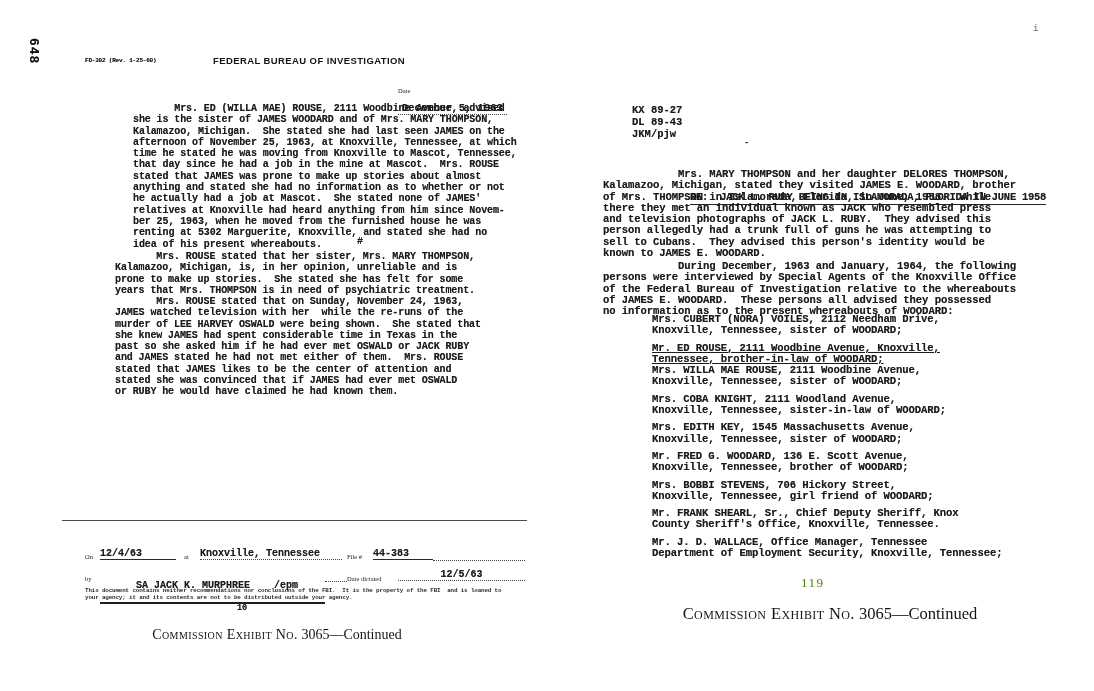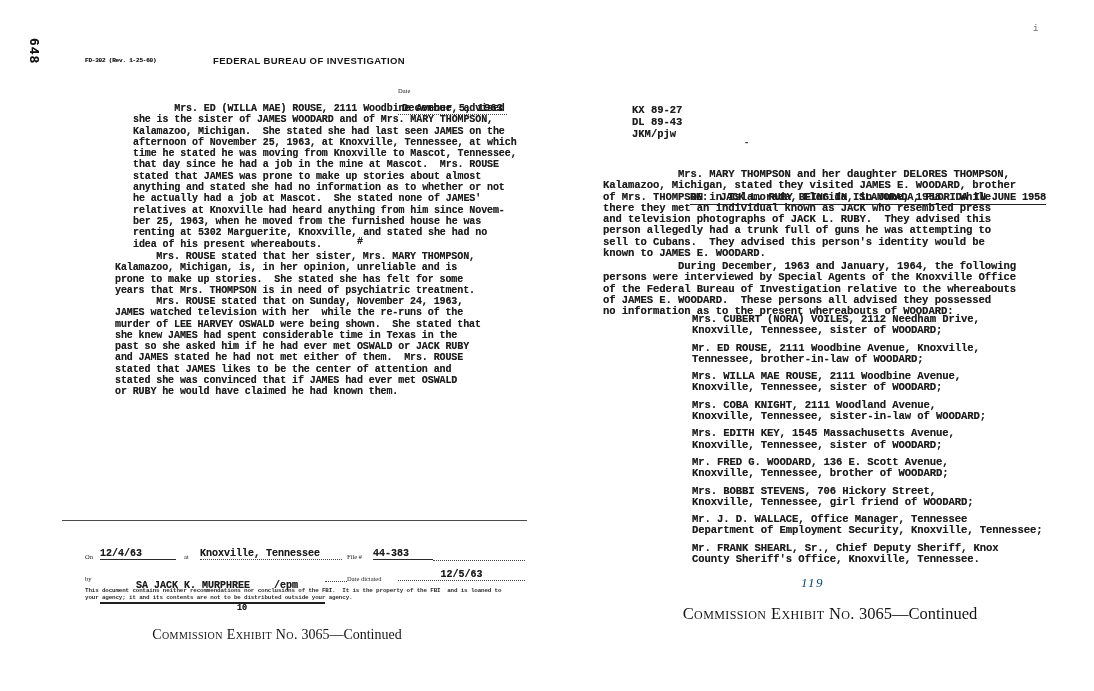--- a/index.html
+++ b/index.html
@@ -16,21 +16,21 @@
           font-size:9.5px;letter-spacing:.4px;color:#151515;}
   .flabel{font-family:"Liberation Serif","DejaVu Serif",serif;font-size:6.5px;color:#222;}
   .fval{font-size:10px;}
   .u-solid{border-bottom:1.2px solid #2a2a2a;}
   .u-dot{border-bottom:1px dotted #444;}
   .u-thick{border-bottom:2px solid #1f1f1f;}
   .rule{border-top:1.2px solid #4a4a4a;height:0;}
   .fine{font-size:5.9px;line-height:7px;letter-spacing:-.15px;white-space:pre-wrap;color:#2b2b2b;font-weight:700;}
   .caption{font-family:"Liberation Serif","DejaVu Serif",serif;color:#141414;text-align:center;}
   .caption .sc{font-variant:small-caps;letter-spacing:.4px;}
-  .pageno-serif{font-family:"Liberation Serif","DejaVu Serif",serif;color:#0c4a6e;font-style:italic;}
+  .pageno-serif{font-family:"Liberation Serif","DejaVu Serif",serif;color:#4d7c0f;}
   .re-line{border-bottom:1.1px solid #222;padding-bottom:1px;}
   .stray{color:#6d6d6d;font-size:9px;font-weight:400;}
   .dash{color:#444;}
 </style>
 </head>
 <body>
 
 <div id="canvas">
 
   <div class="abs folio tw" style="left:26px;top:38px;">648</div>
@@ -125,39 +125,39 @@
 person allegedly had a trunk full of guns he was attempting to
 sell to Cubans.  They advised this person's identity would be
 known to JAMES E. WOODARD.</div>
 
   <div class="abs tw body-r" style="left:603px;top:261px;">            During December, 1963 and January, 1964, the following
 persons were interviewed by Special Agents of the Knoxville Office
 of the Federal Bureau of Investigation relative to the whereabouts
 of JAMES E. WOODARD.  These persons all advised they possessed
 no information as to the present whereabouts of WOODARD:</div>
 
-  <div class="abs" style="left:692px;top:314px;">
+  <div class="abs" style="left:652px;top:314px;">
     <div class="tw body-r" style="margin-bottom:6px;">Mrs. CUBERT (NORA) VOILES, 2112 Needham Drive,
 Knoxville, Tennessee, sister of WOODARD;</div>
-    <div class="tw body-r" style="margin-bottom:6px;">Mr. ED ROUSE, 2111 Woodbine Avenue, Knoxville,
+    <div class="tw body-r" style="text-decoration:underline;">Mr. ED ROUSE, 2111 Woodbine Avenue, Knoxville,
 Tennessee, brother-in-law of WOODARD;</div>
     <div class="tw body-r" style="margin-bottom:6px;">Mrs. WILLA MAE ROUSE, 2111 Woodbine Avenue,
 Knoxville, Tennessee, sister of WOODARD;</div>
     <div class="tw body-r" style="margin-bottom:6px;">Mrs. COBA KNIGHT, 2111 Woodland Avenue,
 Knoxville, Tennessee, sister-in-law of WOODARD;</div>
     <div class="tw body-r" style="margin-bottom:6px;">Mrs. EDITH KEY, 1545 Massachusetts Avenue,
 Knoxville, Tennessee, sister of WOODARD;</div>
     <div class="tw body-r" style="margin-bottom:6px;">Mr. FRED G. WOODARD, 136 E. Scott Avenue,
 Knoxville, Tennessee, brother of WOODARD;</div>
     <div class="tw body-r" style="margin-bottom:6px;">Mrs. BOBBI STEVENS, 706 Hickory Street,
 Knoxville, Tennessee, girl friend of WOODARD;</div>
+    <div class="tw body-r" style="margin-bottom:6px;">Mr. FRANK SHEARL, Sr., Chief Deputy Sheriff, Knox
+County Sheriff's Office, Knoxville, Tennessee.</div>
     <div class="tw body-r" style="margin-bottom:6px;">Mr. J. D. WALLACE, Office Manager, Tennessee
 Department of Employment Security, Knoxville, Tennessee;</div>
-    <div class="tw body-r" style="margin-bottom:6px;">Mr. FRANK SHEARL, Sr., Chief Deputy Sheriff, Knox
-County Sheriff's Office, Knoxville, Tennessee.</div>
   </div>
 
   <div class="abs pageno-serif" style="left:801px;top:575px;font-size:13px;letter-spacing:1.5px;">119</div>
 
   <div class="abs caption" style="left:660px;top:604px;width:340px;font-size:16.5px;">
     <span class="sc">Commission Exhibit No.</span>
     <span>3065—Continued</span>
   </div>
 
 </div>

